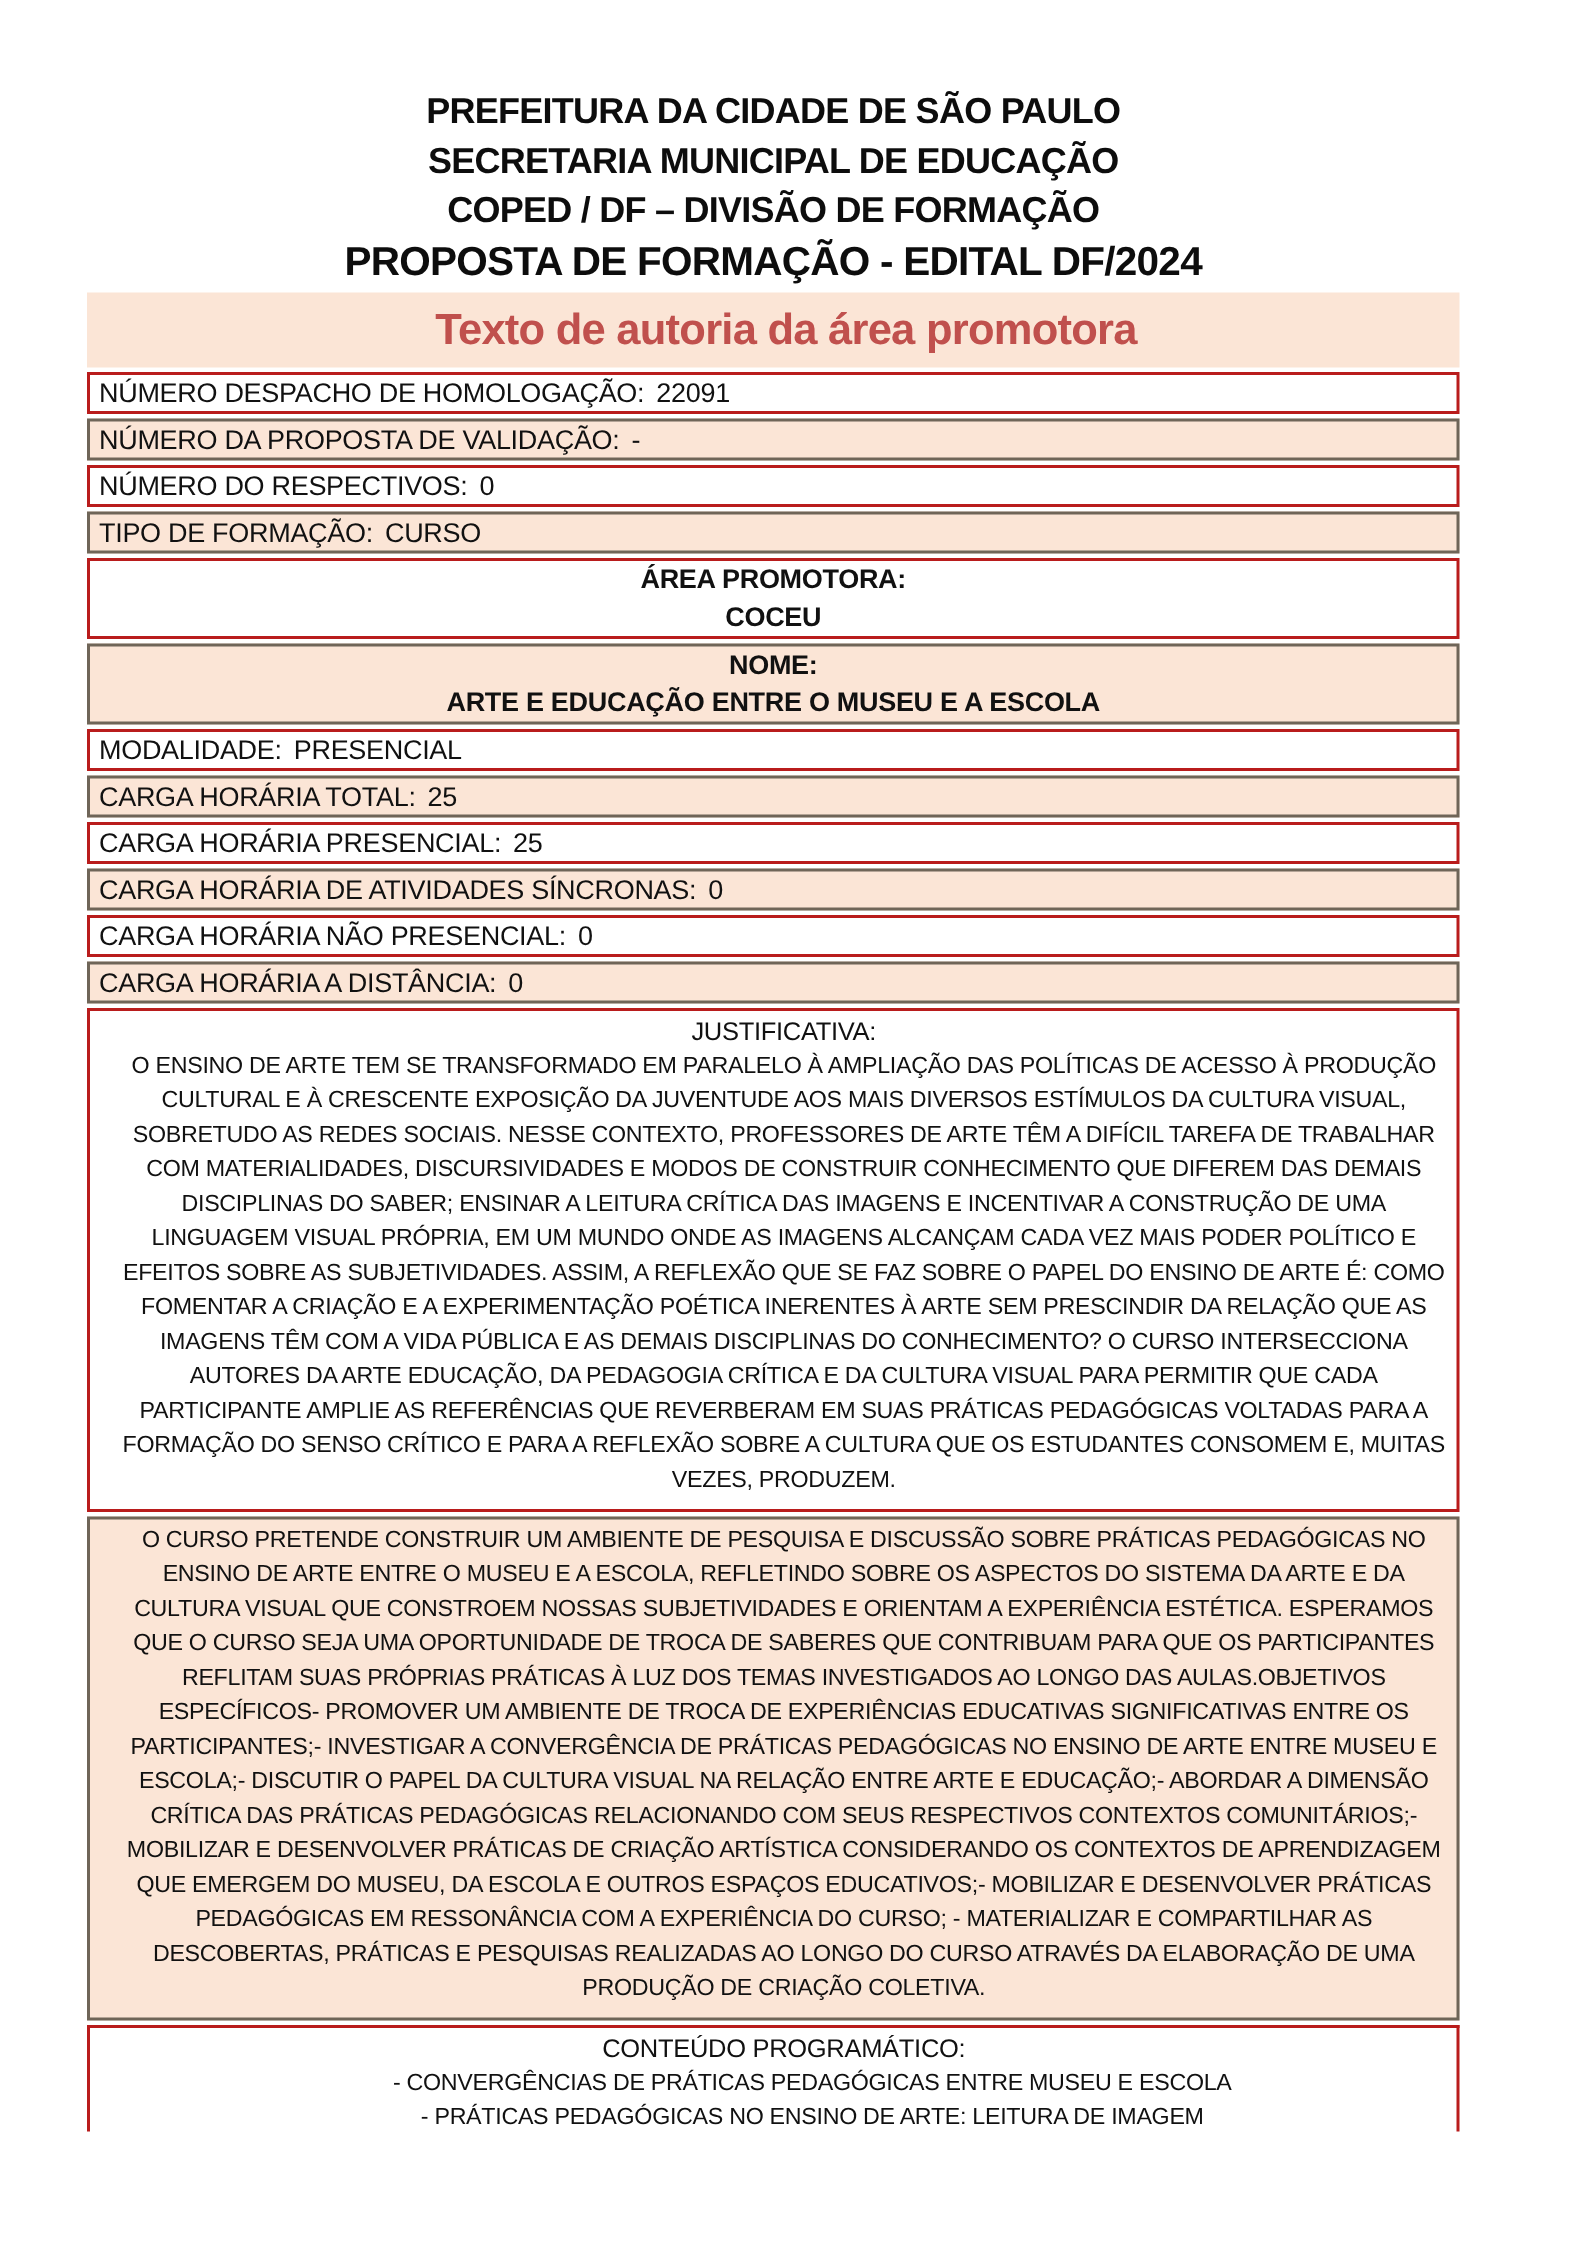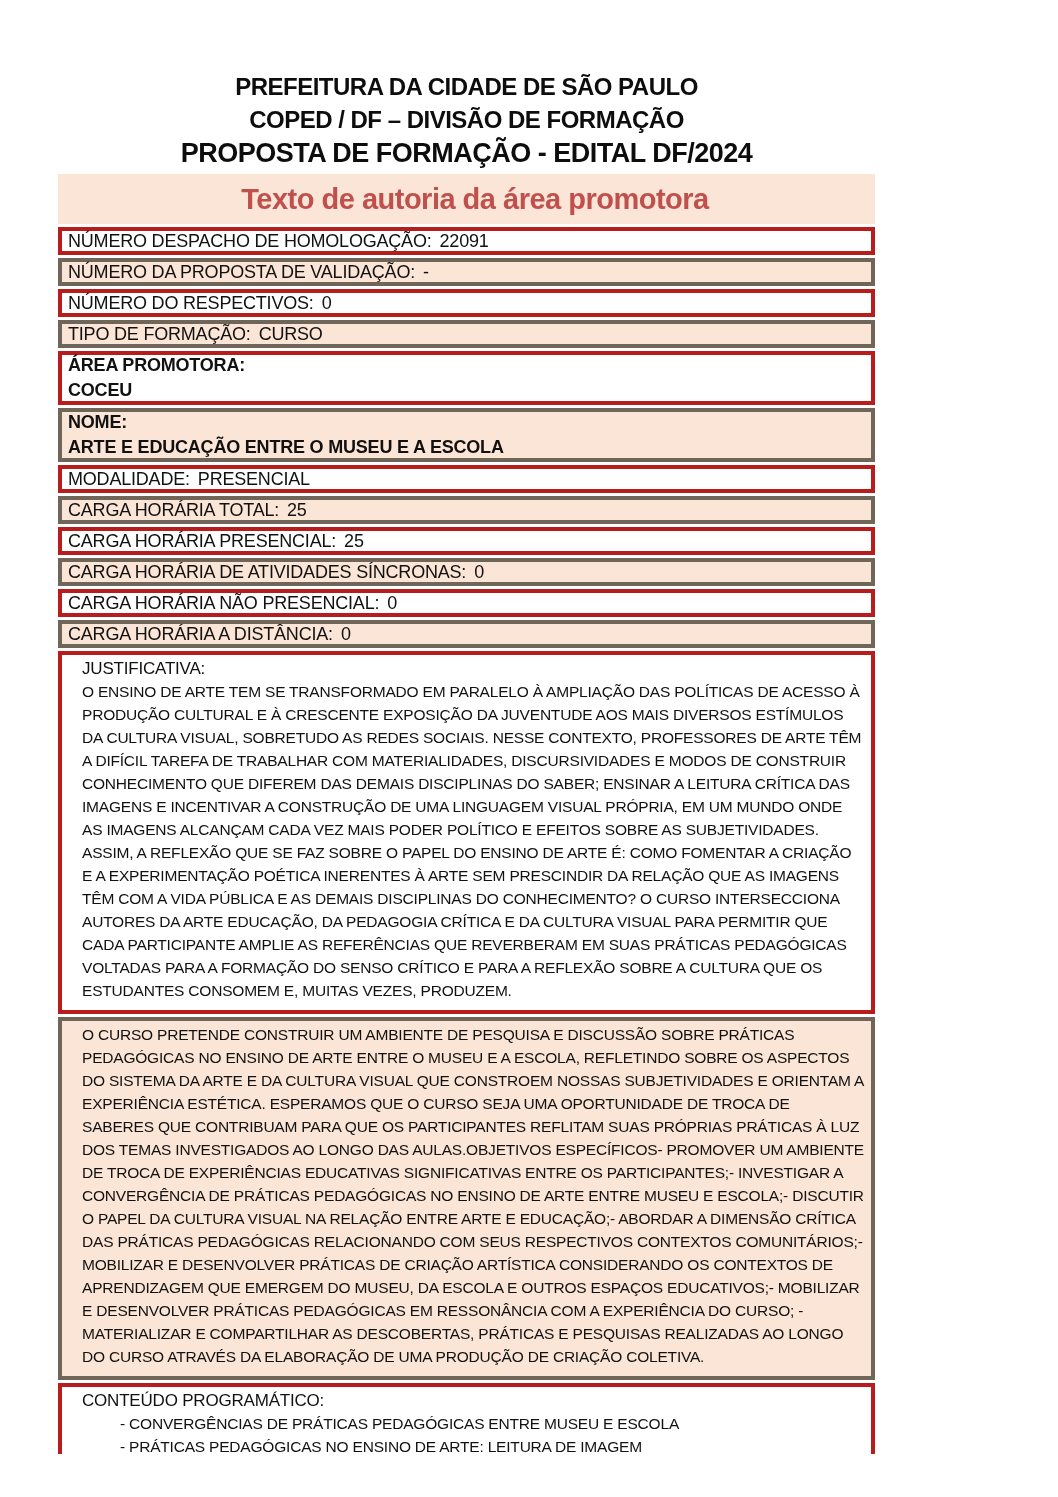--- a/index.html
+++ b/index.html
@@ -1,51 +1,52 @@
 <!DOCTYPE html>
 <html lang="pt"><head>
 <meta charset="utf-8">
 <style>
   html,body{margin:0;padding:0;background:#ffffff;}
   .page{
     position:relative;width:1058px;height:1497px;background:#ffffff;
     font-family:"Liberation Sans",sans-serif;color:#111;overflow:hidden;
   }
-  .content{position:absolute;left:58px;top:12px;width:817px;}
+  .content{position:absolute;left:58px;top:0;width:915px;}
   .doc-header{margin-top:58px;text-align:center;font-weight:bold;color:#0d0d0d;}
   .doc-header .hline{font-size:24px;line-height:33px;letter-spacing:-0.5px;}
   .doc-header .hline.big{font-size:27px;line-height:34px;}
   .banner{
     margin-top:4px;height:50px;display:flex;align-items:center;justify-content:center;
     font-size:29px;font-weight:bold;letter-spacing:-0.5px;
   }
   .rows{margin-top:3px;display:flex;flex-direction:column;gap:3px;}
   .row{
-    box-sizing:border-box;border:4px solid #b91c1c;background:#ffffff;
-    padding:0 6px;font-size:18px;letter-spacing:-0.2px;
+    box-sizing:border-box;border:2px solid #b91c1c;background:#ffffff;
+    padding:0 6px;font-size:18px;letter-spacing:-0.2px;text-align:center;
   }
   .row.peach{background:#fbe5d6;border-color:#6f6558;}
   .row.single{height:28px;display:flex;align-items:center;white-space:pre;}
   .row.twoline{height:54px;display:flex;flex-direction:column;justify-content:center;font-weight:bold;}
   .row.twoline .fline{line-height:25px;}
   .field-value{margin-left:8px;white-space:pre;}
   .row.section{padding:2px 6px 8px 20px;}
   .section-title{font-size:17px;line-height:23px;letter-spacing:-0.2px;}
   .section-body{font-size:15.5px;line-height:23px;letter-spacing:-0.2px;}
   .section-line{font-size:15.5px;line-height:23px;letter-spacing:-0.2px;margin-left:38px;}
   .row.cut{height:71px;border-bottom:none;overflow:hidden;}
 </style>
 </head>
 <body>
 
 <div class="page">
   <div class="content">
 
     <div class="doc-header">
       <div class="hline">PREFEITURA DA CIDADE DE SÃO PAULO</div>
+      <div class="hline">SECRETARIA MUNICIPAL DE EDUCAÇÃO</div>
       <div class="hline">COPED / DF – DIVISÃO DE FORMAÇÃO</div>
       <div class="hline big">PROPOSTA DE FORMAÇÃO - EDITAL DF/2024</div>
     </div>
 
     <div class="banner" id="banner" style="background: rgb(251, 229, 214); color: rgb(192, 80, 77); padding-left: 17px;">Texto de autoria da área promotora</div>
 
     <div class="rows">
 
       <div class="row single">
         <span class="field-label">NÚMERO DESPACHO DE HOMOLOGAÇÃO:</span>

